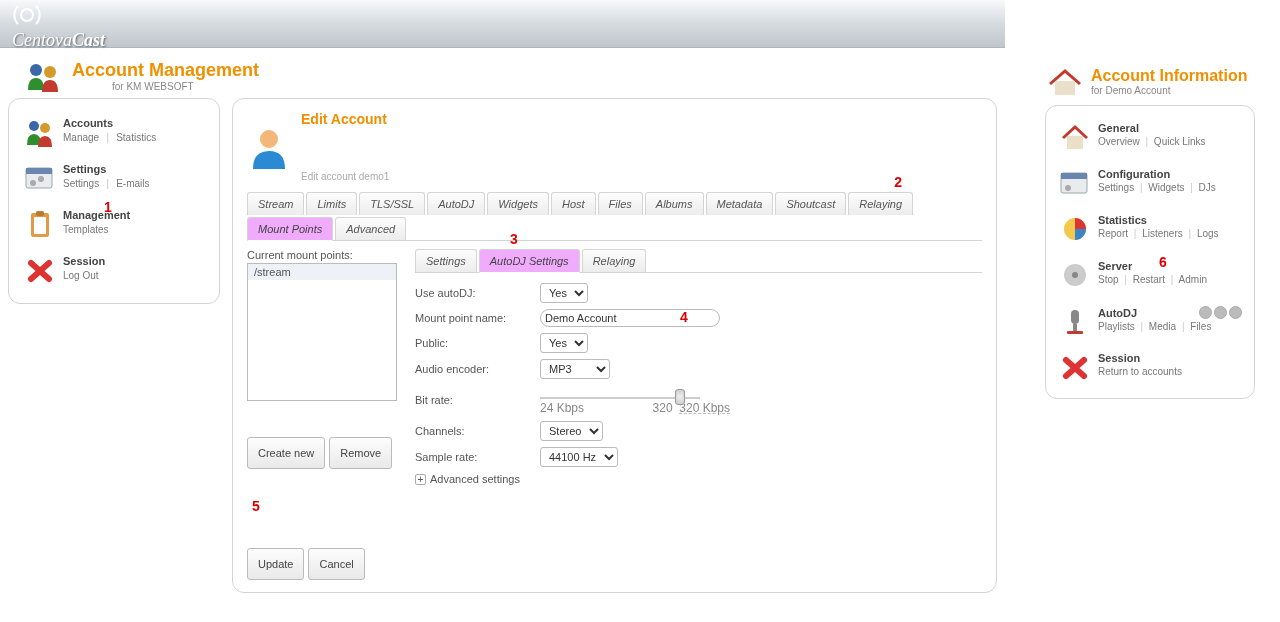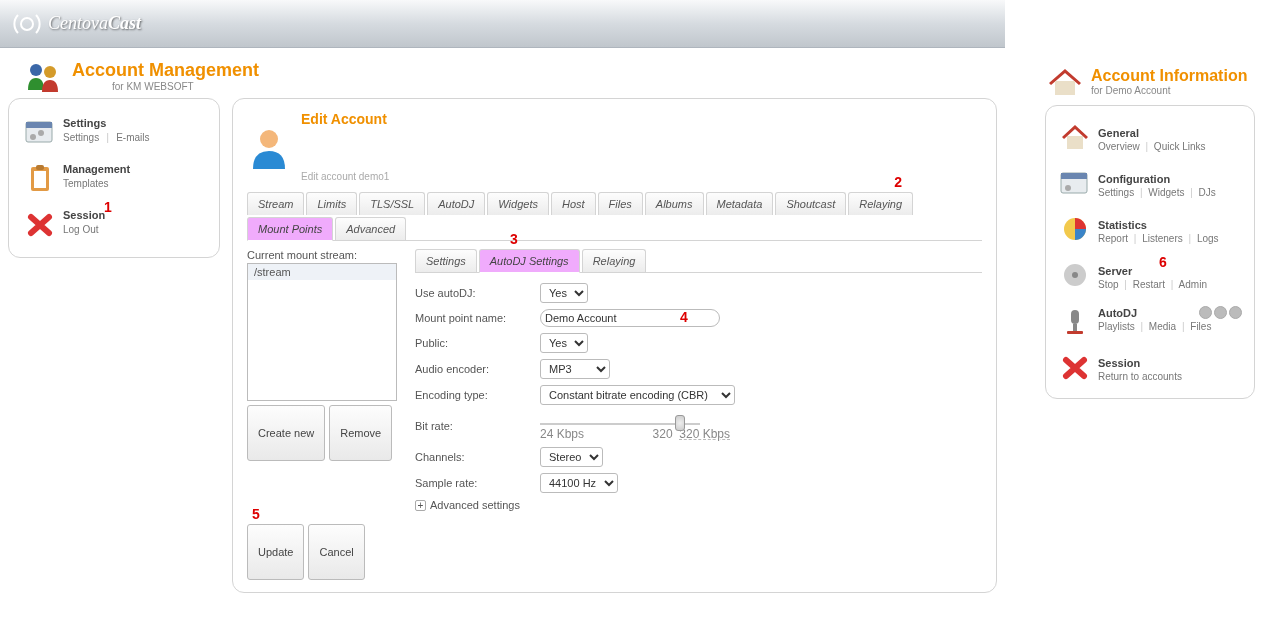--- a/index.html
+++ b/index.html
@@ -8,23 +8,23 @@
     font-family: Verdana, Arial, sans-serif;
     font-size: 11px;
     color: #555;
     background: #fff;
   }
   .topbar {
     height: 48px;
     background: linear-gradient(to bottom, #f8f9fa 0%, #d6dbe0 50%, #c0c6cc 100%);
     border-bottom: 1px solid #aeb5bd;
     display: flex;
-    align-items: center;
     padding-left: 12px;
     width: 1005px;
+    flex-direction: column;
   }
   .topbar .logo-icon {
     width: 30px; height: 30px; margin-right: 6px;
     display: inline-block;
   }
   .topbar .brand {
     color: #fff;
     font-size: 18px;
     font-style: italic;
     text-shadow: 1px 1px 2px rgba(0,0,0,0.5);
@@ -151,24 +151,25 @@
   }
   .mount-list-item {
     padding: 2px 6px; font-size: 11px; color: #555;
     background: #eef2f7;
   }
   .mount-btns { margin-top: 4px; display:flex; gap:4px; }
   button.btn {
     border: 1px solid #bbb;
     border-radius: 3px;
     background: linear-gradient(to bottom, #fdfdfd, #e9e9e9);
-    padding: 21px 10px;
+    padding: 9px 10px;
     font-size: 11px;
     color: #444;
     cursor: pointer;
+    margin-top: 32px;
   }
 
   .subtabs {
     display:flex;
     border-bottom: 1px solid #d4d4d4;
     gap: 2px;
     margin-bottom: 10px;
   }
   .form-area { flex:1; }
   .form-row {
@@ -216,21 +217,21 @@
   }
   .right-header .title { color:#f09000; font-size:16px; font-weight:bold; }
   .right-header .subtitle { color:#888; font-size:10px; }
 
   .info-panel {
     border: 1px solid #d4d4d4;
     border-radius: 12px;
     padding: 8px 8px;
     width: 210px;
   }
-  .info-section { display:flex; padding:8px 4px;align-items:flex-end; }
+  .info-section { display:flex; padding:8px 4px; }
   .info-icon { width: 34px; height: 30px; flex-shrink:0; margin-right:6px;
     display:flex; align-items:center; justify-content:center; }
   .info-body .title { font-weight:bold; color:#444; }
   .info-links { margin-top:2px; font-size:10px; color:#777; }
   .info-links .sep { color:#ccc; margin:0 3px; }
   .autodj-ctrls { display:flex; gap:2px; margin-left:auto; }
   .ctrl-dot {
     width:13px; height:13px; border-radius:50%; background:#bbb; border:1px solid #aaa;
   }
 
@@ -274,20 +275,38 @@
       </span>
       <div class="hdrblk">
         <div class="title">Account Management</div>
         <div class="subtitle">for KM WEBSOFT</div>
       </div>
     </div>
 
     <div class="columns">
 
       <div class="panel sidebar rel">
+        <div class="side-section">
+          <span class="side-icon">
+            <svg viewBox="0 0 34 30" width="34" height="30">
+              <circle cx="11" cy="9" r="5" fill="#3a67a8"></circle>
+              <path d="M4 28 Q4 17 11 17 Q18 17 18 28 Z" fill="#2f8f2f"></path>
+              <circle cx="22" cy="11" r="5" fill="#d49b2a"></circle>
+              <path d="M15 30 Q15 19 22 19 Q29 19 29 30 Z" fill="#c23b2e"></path>
+            </svg>
+          </span>
+          <div class="side-body">
+            <div class="title">Accounts</div>
+            <div class="side-links">
+              <span class="link">Manage</span>
+              <span class="sep">|</span>
+              <span class="link">Statistics</span>
+            </div>
+          </div>
+        </div>
 
         <div class="side-section">
           <span class="side-icon">
             <svg viewBox="0 0 34 30" width="34" height="30">
               <rect x="3" y="5" width="26" height="20" rx="2" fill="#e8ecef" stroke="#9aa"></rect>
               <rect x="3" y="5" width="26" height="6" fill="#6a86b0"></rect>
               <circle cx="10" cy="20" r="3" fill="#aaa"></circle>
               <circle cx="18" cy="16" r="3" fill="#aaa"></circle>
             </svg>
           </span>
@@ -360,21 +379,21 @@
           <div class="tab">Metadata</div>
           <div class="tab">Shoutcast</div>
           <div class="tab">Relaying</div>
           <div class="tab active">Mount Points</div>
           <div class="tab">Advanced</div>
           <div class="annot" style="right:80px; top:-18px;">2</div>
         </div>
 
         <div class="mount-row">
           <div class="mount-list-col">
-            <div class="mount-list-label">Current mount stream:</div>
+            <div class="mount-list-label">Current mount points:</div>
             <div class="mount-list">
               <div class="mount-list-item">/stream</div>
             </div>
             <div class="mount-btns">
               <button class="btn">Create new</button>
               <button class="btn">Remove</button>
             </div>
           </div>
 
           <div class="form-area rel">
@@ -394,24 +413,20 @@
               <input type="text" class="wide" value="Demo Account" style="">
               <div class="annot" style="left:265px; top:0px;">4</div>
             </div>
             <div class="form-row">
               <label>Public:</label>
               <select><option>Yes</option></select>
             </div>
             <div class="form-row">
               <label>Audio encoder:</label>
               <select style="width:70px"><option>MP3</option></select>
-            </div>
-            <div class="form-row">
-              <label>Encoding type:</label>
-              <select style="width:195px"><option>Constant bitrate encoding (CBR)</option></select>
             </div>
             <div class="form-row">
               <label>Bit rate:</label>
               <div class="slider-wrap">
                 <div class="slider-track">
                   <div class="slider-thumb"></div>
                 </div>
                 <div class="slider-labels">
                   <span>24 Kbps</span>
                   <span>

